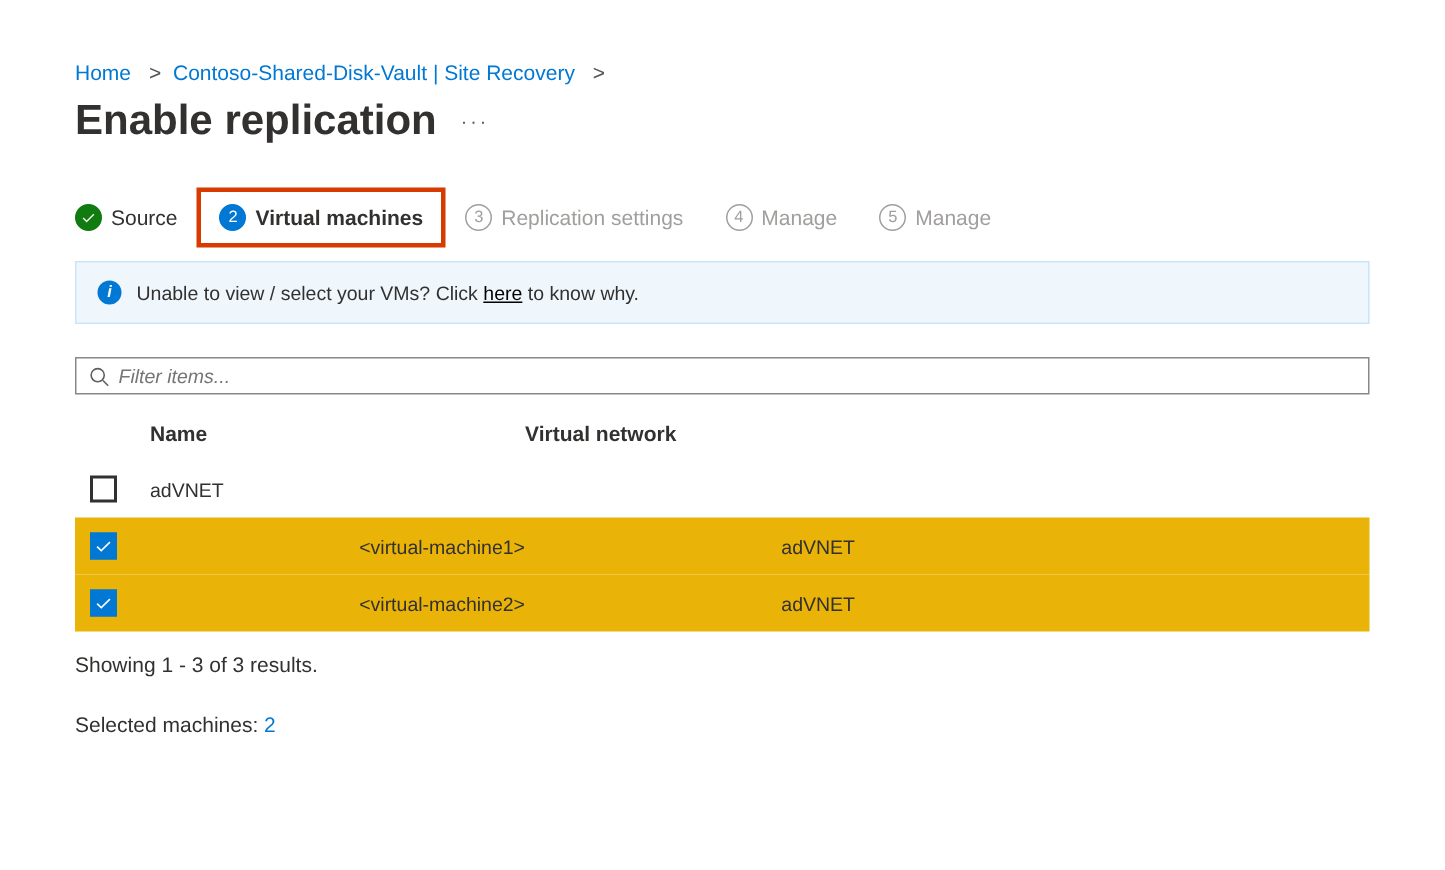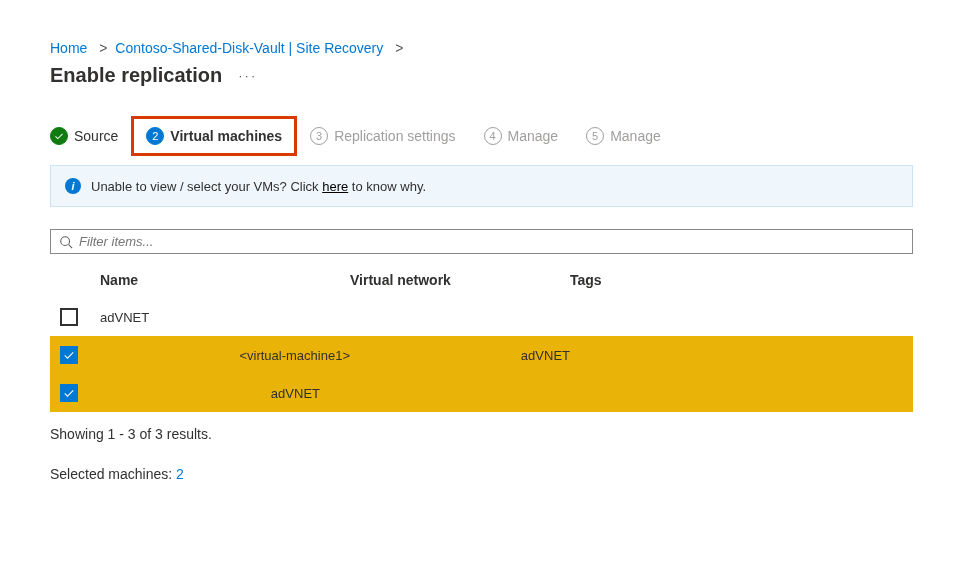--- a/index.html
+++ b/index.html
@@ -11,21 +11,21 @@
       width: 963px;
       padding: 40px 50px 20px 50px;
     }
     .breadcrumb {
       font-size: 14px;
       margin-bottom: 8px;
     }
     .breadcrumb a { color: #0078d4; text-decoration: none; margin-right: 4px; }
     .breadcrumb .sep { color: #555; margin: 0 4px; }
     .page-title-row { display: flex; align-items: center; gap: 16px; margin-bottom: 40px; }
-    h1 { font-size: 20px; font-weight: 600; color: #323130; }
+    h1 { font-size: 28px; font-weight: 600; color: #323130; }
     .ellipsis { color: #555; letter-spacing: 2px; cursor: pointer; }
     .tabs { display: flex; align-items: center; gap: 28px; margin-bottom: 20px; margin-top: 18px; }
     .tab { display: flex; align-items: center; gap: 6px; color: #a19f9d; font-size: 14px; cursor: pointer; }
     .tab.done .circle { background:#107c10; border-color:#107c10; }
     .tab.done .circle svg { display:block; }
     .tab.done .tab-label { color:#323130; font-weight:400; }
     .tab.active .circle { background:#0078d4; border-color:#0078d4; color:#fff; }
     .tab.active .tab-label { color:#323130; font-weight:600; }
     .tab.highlight { border:3px solid #d83b01; padding:8px 12px; margin:-11px -15px; }
     .circle {
@@ -138,21 +138,20 @@
         </svg>
     </span>
     <input type="text" placeholder="Filter items..." style="">
   </div>
 
   <div class="table">
     <div class="th-row">
       <div class="col-chk"></div>
       <div class="col-name">Name</div>
       <div class="col-net">Virtual network</div>
-      <div class="col-tags">Tags</div>
     </div>
     <div id="rows">
         <div class="trow">
           <div class="col-chk">
             <div class="chk"></div>
           </div>
           <div class="col-net">adVNET</div>
           <div class="col-tags"></div>
         </div>
         <div class="trow sel">
@@ -168,20 +167,21 @@
           <div class="col-tags"></div>
         </div>
         <div class="trow sel">
           <div class="col-chk">
             <div class="chk checked">
               <svg viewBox="0 0 16 16">
                 <path fill="#fff" d="M6 11.2 2.8 8l-1 1L6 13.2 14.2 5l-1-1z"></path>
               </svg>
             </div>
           </div>
+          <div class="col-name ">&lt;virtual-machine2&gt;</div>
           <div class="col-net">adVNET</div>
           <div class="col-tags"></div>
         </div>
       </div>
   </div>
 
   <div class="results">Showing 1 - 3 of 3 results.</div>
 
   <div class="selected-line">
     <span>Selected machines: </span><span class="cnt">2</span>

